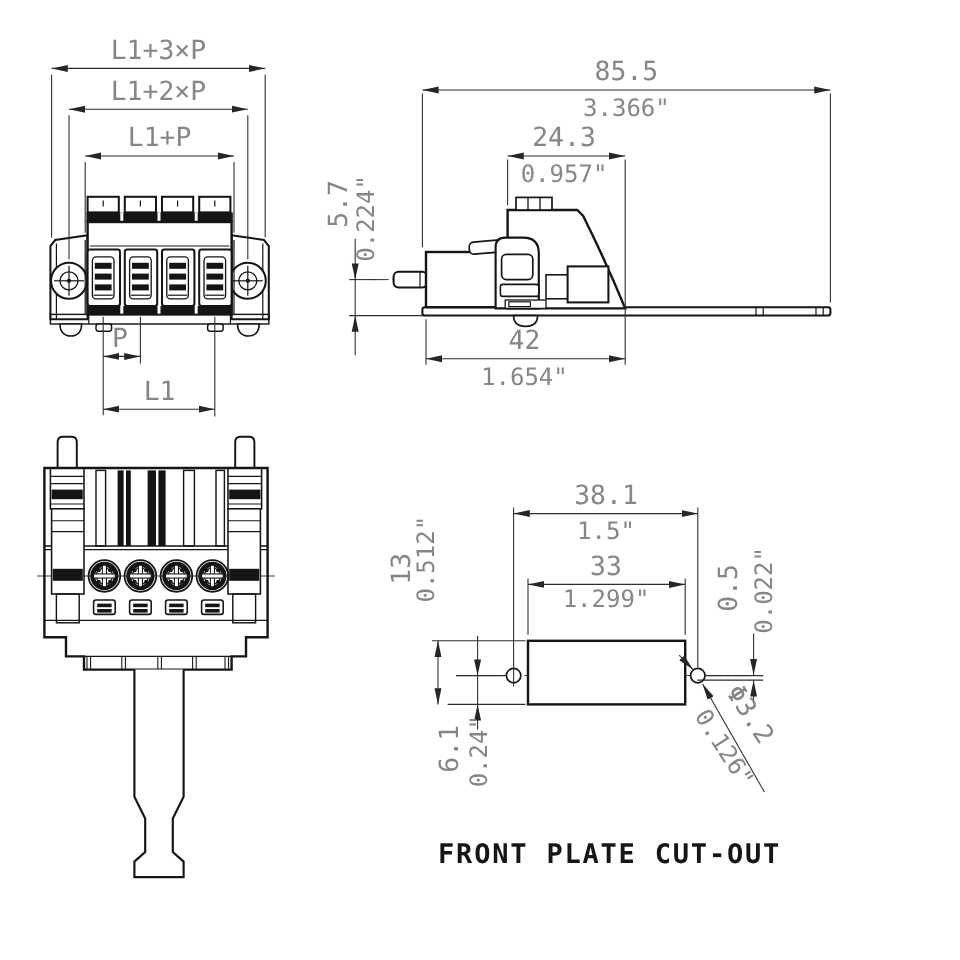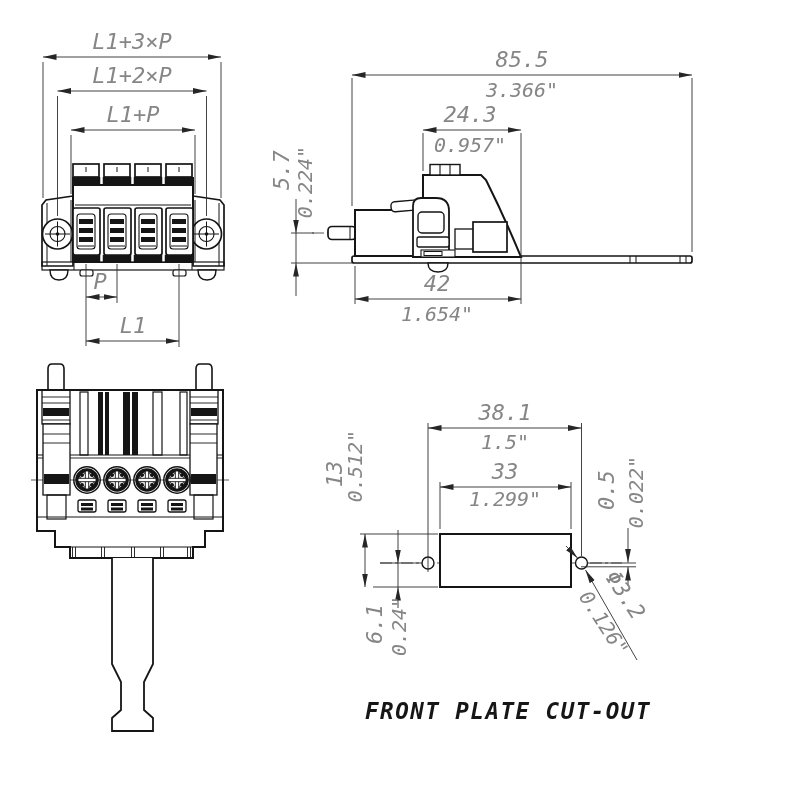--- a/index.html
+++ b/index.html
@@ -1,16 +1,16 @@
 <!DOCTYPE html>
 <html><head>
 <meta charset="utf-8">
 <style>
   html,body{margin:0;padding:0;background:#fff;}
-  .stage{position:relative;width:800px;height:800px;background:#fff;overflow:hidden;font-style:italic;}
+  .stage{position:relative;width:800px;height:800px;background:#fff;overflow:hidden;}
   svg{display:block;}
   .ol{fill:none;stroke:#151515;}
   .ow{fill:#ffffff;stroke:#151515;}
   .fd{fill:#151515;stroke:none;}
   .wg{stroke:#ffffff;stroke-width:2.5;}
   .dim{fill:none;stroke:#2e2e2e;stroke-width:0.9;}
   .cl{fill:none;stroke:#2e2e2e;stroke-width:0.8;stroke-dasharray:12 3 3 3;}
   text.d{fill:#868686;font-family:"DejaVu Sans Mono",monospace;text-anchor:middle;}
   .t22{font-size:22px;}
   .t20{font-size:20px;}

